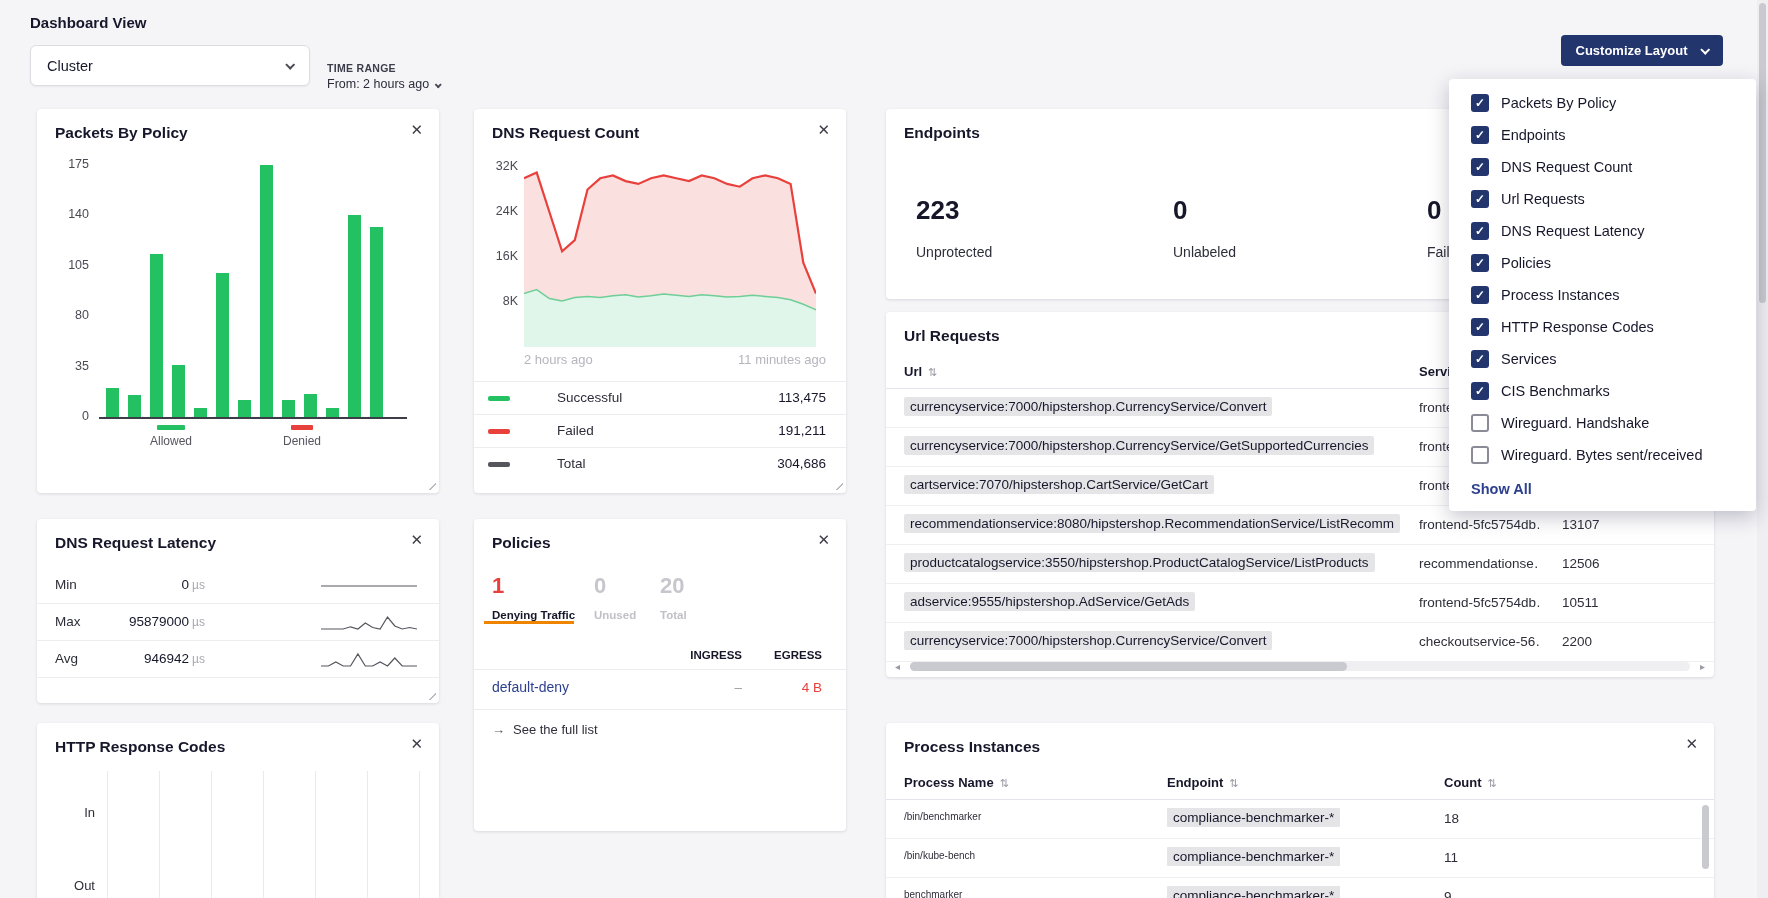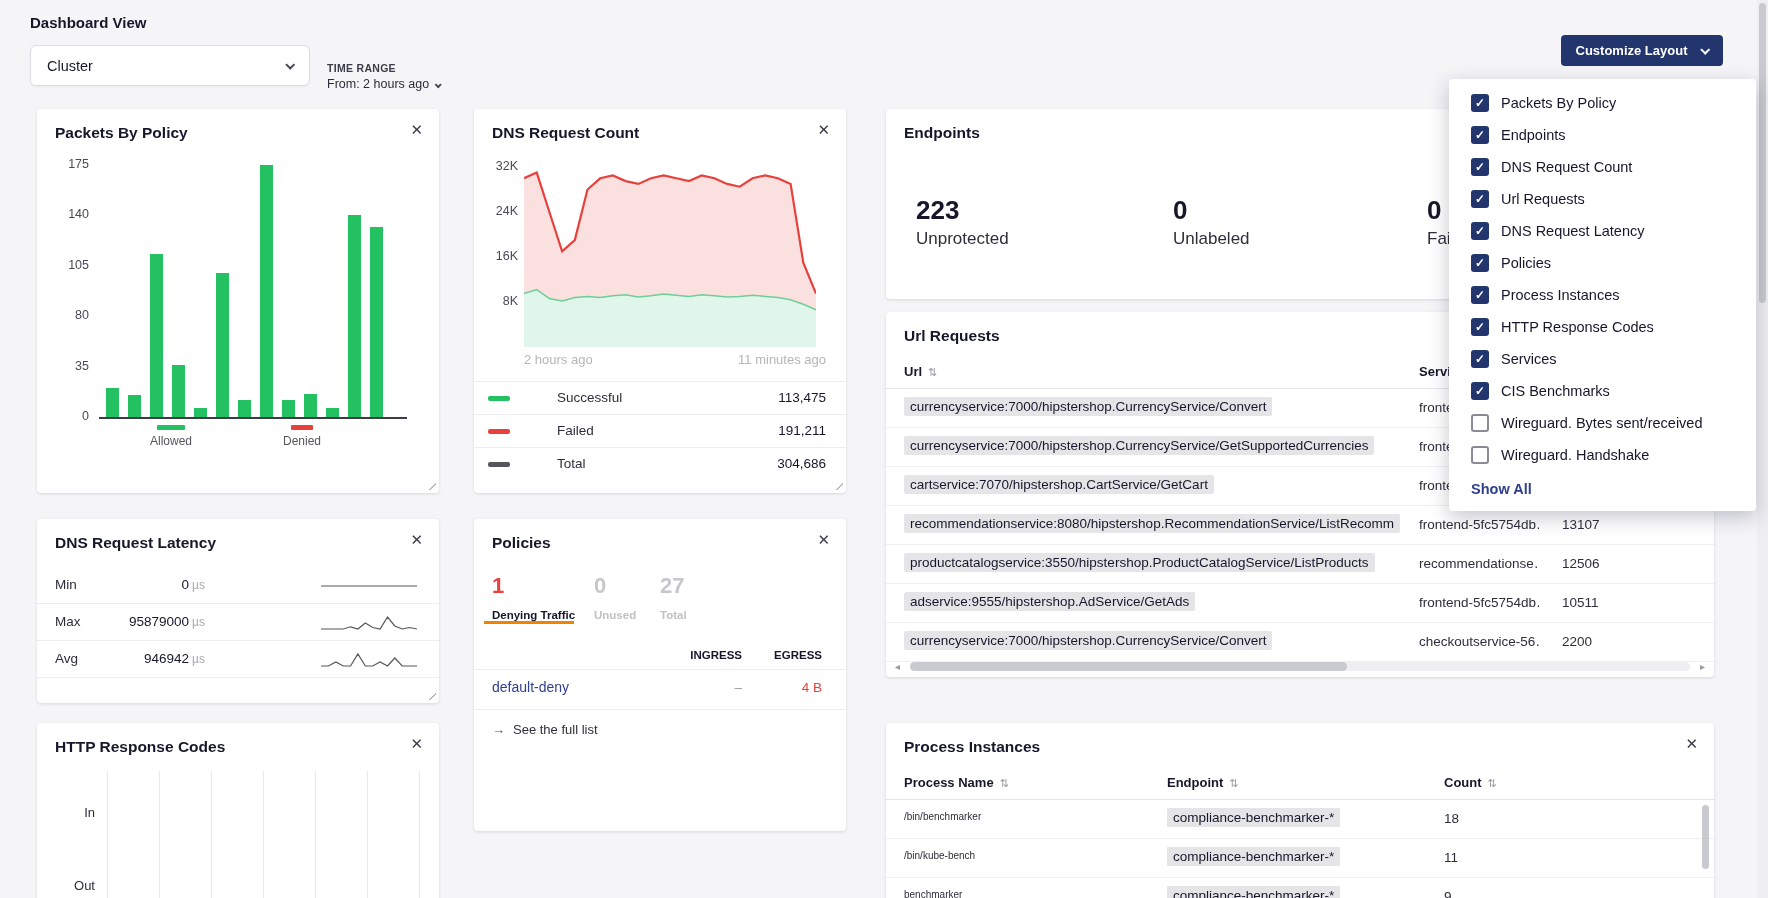--- a/index.html
+++ b/index.html
@@ -54,21 +54,21 @@
   .dns-xlabel.r{right:20px}
   .dns-legend{position:absolute;left:0;top:272px;width:100%}
   .legend-row{position:relative;height:33px;border-top:1px solid #ededf0}
   .legend-swatch{position:absolute;left:14px;top:14px;width:22px;height:5px;border-radius:2px}
   .legend-label{position:absolute;left:83px;top:8px;font-size:13.5px;color:#2e2e3a}
   .legend-value{position:absolute;right:20px;top:8px;font-size:13.5px;color:#17172b}
 
   
   .stat{position:absolute;top:86px}
   .stat-value{font-size:26px;font-weight:800}
-  .stat-label{font-size:17px;color:#2e2e3a;margin-top:3px}
+  .stat-label{font-size:14px;color:#2e2e3a;margin-top:18px}
 
   
   .thead{position:absolute;left:0;top:44px;width:100%;height:33px;border-bottom:1px solid #e4e4ea}
   .th{position:absolute;top:8px;font-size:13px;font-weight:700;white-space:nowrap}
   .th .sort{margin-left:6px;color:#9a9aa4;font-size:11px;font-weight:400;cursor:pointer}
   .tbody{position:absolute;left:0;top:77px;width:100%}
   .trow{position:relative;height:39px;border-bottom:1px solid #efeff2}
   .url-chip{position:absolute;left:18px;top:8px;background:var(--chip,#e5e5e8);font-size:13.5px;padding:2px 6px;max-width:498px;white-space:nowrap;overflow:hidden;border-radius:2px}
   .cell-svc{position:absolute;left:533px;top:11px;font-size:13.5px;color:#2e2e3a;max-width:120px;white-space:nowrap;overflow:hidden}
   .cell-count{position:absolute;left:676px;top:11px;font-size:13.5px;color:#2e2e3a}
@@ -325,21 +325,21 @@
   <div class="pol-stat s1">
     <div class="pol-value">1</div>
     <div class="pol-label">Denying Traffic</div>
   </div>
   <div class="pol-underline"></div>
   <div class="pol-stat s2">
     <div class="pol-value">0</div>
     <div class="pol-label">Unused</div>
   </div>
   <div class="pol-stat s3">
-    <div class="pol-value">27</div>
+    <div class="pol-value">20</div>
     <div class="pol-label">Total</div>
   </div>
   <span class="pol-th ing">INGRESS</span>
   <span class="pol-th eg">EGRESS</span>
   <div class="pol-sep" style="top:150px"></div>
   <span class="pol-name">default-deny</span>
   <span class="pol-ing">–</span>
   <span class="pol-eg">4 B</span>
   <div class="pol-sep" style="top:190px"></div>
   <div class="see-list">
@@ -420,25 +420,25 @@
       <div class="menu-item">
         <span class="cb on">✓</span>
         <span class="menu-item-label">Services</span>
       </div>
       <div class="menu-item">
         <span class="cb on">✓</span>
         <span class="menu-item-label">CIS Benchmarks</span>
       </div>
       <div class="menu-item">
         <span class="cb"></span>
+        <span class="menu-item-label">Wireguard. Handshake</span>
+      </div>
+      <div class="menu-item">
+        <span class="cb"></span>
         <span class="menu-item-label">Wireguard. Bytes sent/received</span>
-      </div>
-      <div class="menu-item">
-        <span class="cb"></span>
-        <span class="menu-item-label">Wireguard. Handshake</span>
       </div>
     </div>
   <div class="show-all">Show All</div>
 </div>
 
 <div class="page-vscroll">
   <div class="page-vscroll-thumb"></div>
 </div>
 
 </body></html>

